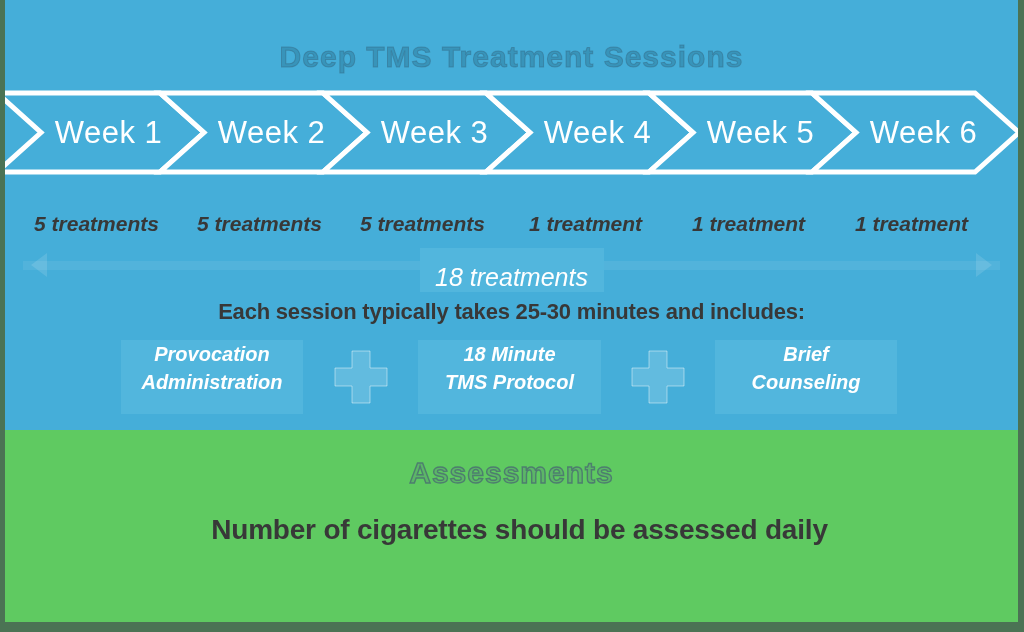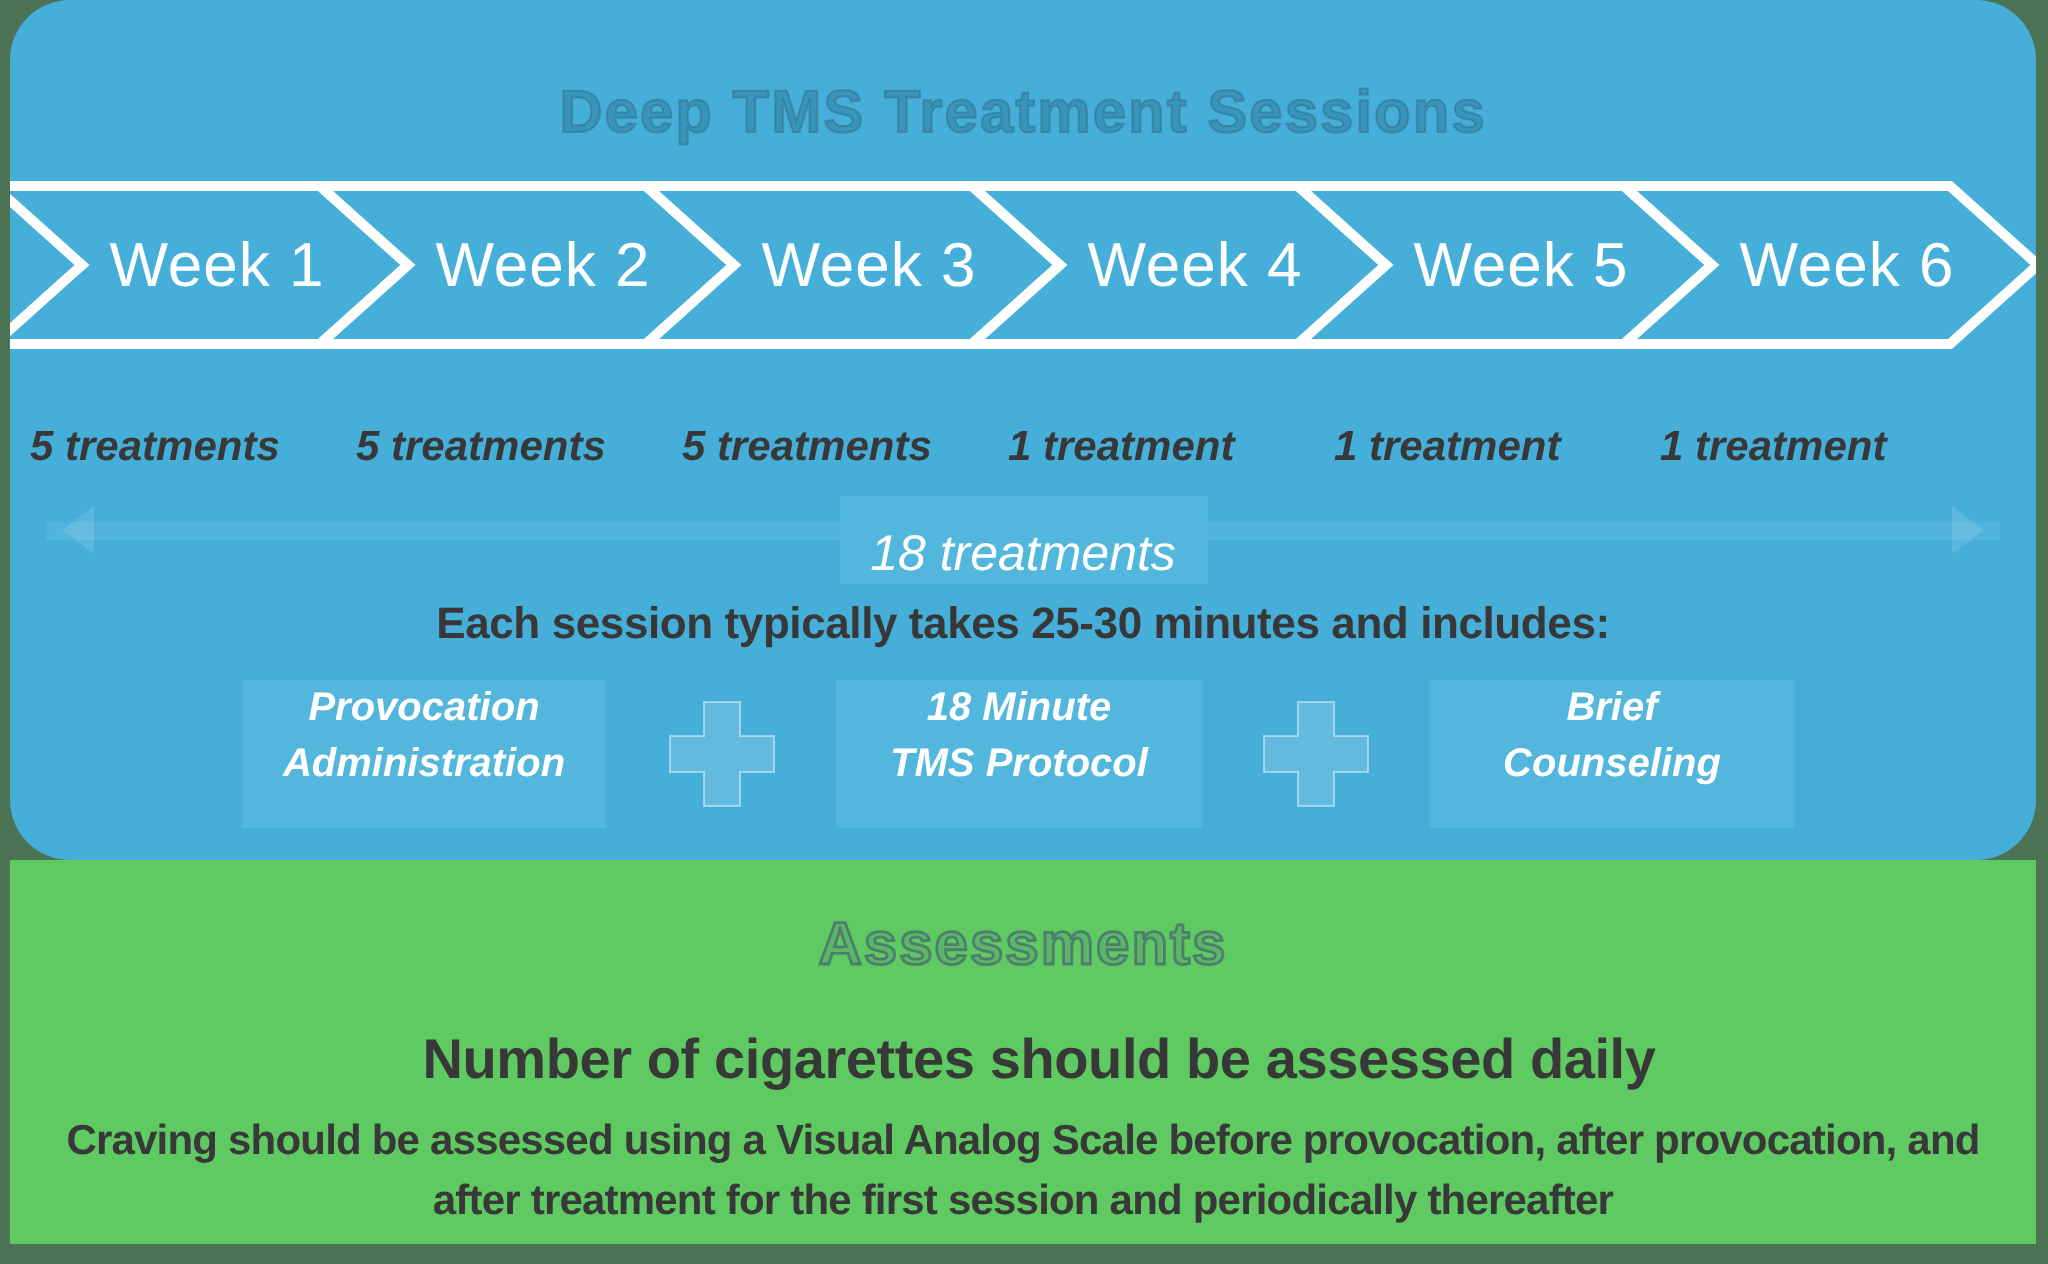--- a/index.html
+++ b/index.html
@@ -9,21 +9,20 @@
     background:#ffffff;
   }
   .canvas{
     position:relative;width:1024px;height:632px;
     background:var(--border-green,#4b7354);
     overflow:hidden;
   }
   .blue-section{
     position:absolute;left:5px;right:6px;top:0;height:430px;
     background:var(--blue-bg,#45aed9);
-    border-radius:30px;
   }
   .green-section{
     position:absolute;left:5px;right:6px;top:430px;bottom:10px;
     background:var(--green-bg,#5fca61);
     padding-left:36px;
   }
   
   .ghost-title{
     position:absolute;left:0;right:0;text-align:center;
     font-size:30px;font-weight:bold;letter-spacing:1px;
@@ -46,21 +45,21 @@
   }
   .week-label{
     width:163px;height:85px;display:flex;align-items:center;justify-content:center;
     color:var(--white,#fff);font-size:31px;font-weight:400;letter-spacing:0.5px;
   }
   
   .treatments-row{
     position:absolute;left:10px;top:212px;display:flex;
   }
   .treatment-count{
-    width:163px;text-align:left;
+    width:163px;text-align:center;
     color:var(--dark-text,#383838);
     font-size:21px;font-style:italic;font-weight:bold;
   }
   
   .span-arrow{
     position:absolute;left:18px;right:18px;top:261px;height:9px;
     background:rgba(255,255,255,0.07);
   }
   .span-arrow::before{
     content:"";position:absolute;left:-4px;top:-8px;
@@ -179,16 +178,15 @@
     <div class="component-box box-3">
       <span>Brief</span>
       <span>Counseling</span>
     </div>
 
   </div>
 
   <div class="green-section">
     <div class="ghost-title title-green">Assessments</div>
     <div class="assess-daily">Number of cigarettes should be assessed daily</div>
-    <div class="assess-craving">Craving should be assessed using a Visual Analog Scale before provocation, after provocation, and after treatment for the first session and periodically thereafter</div>
   </div>
 
 </div>
 
 </body></html>

